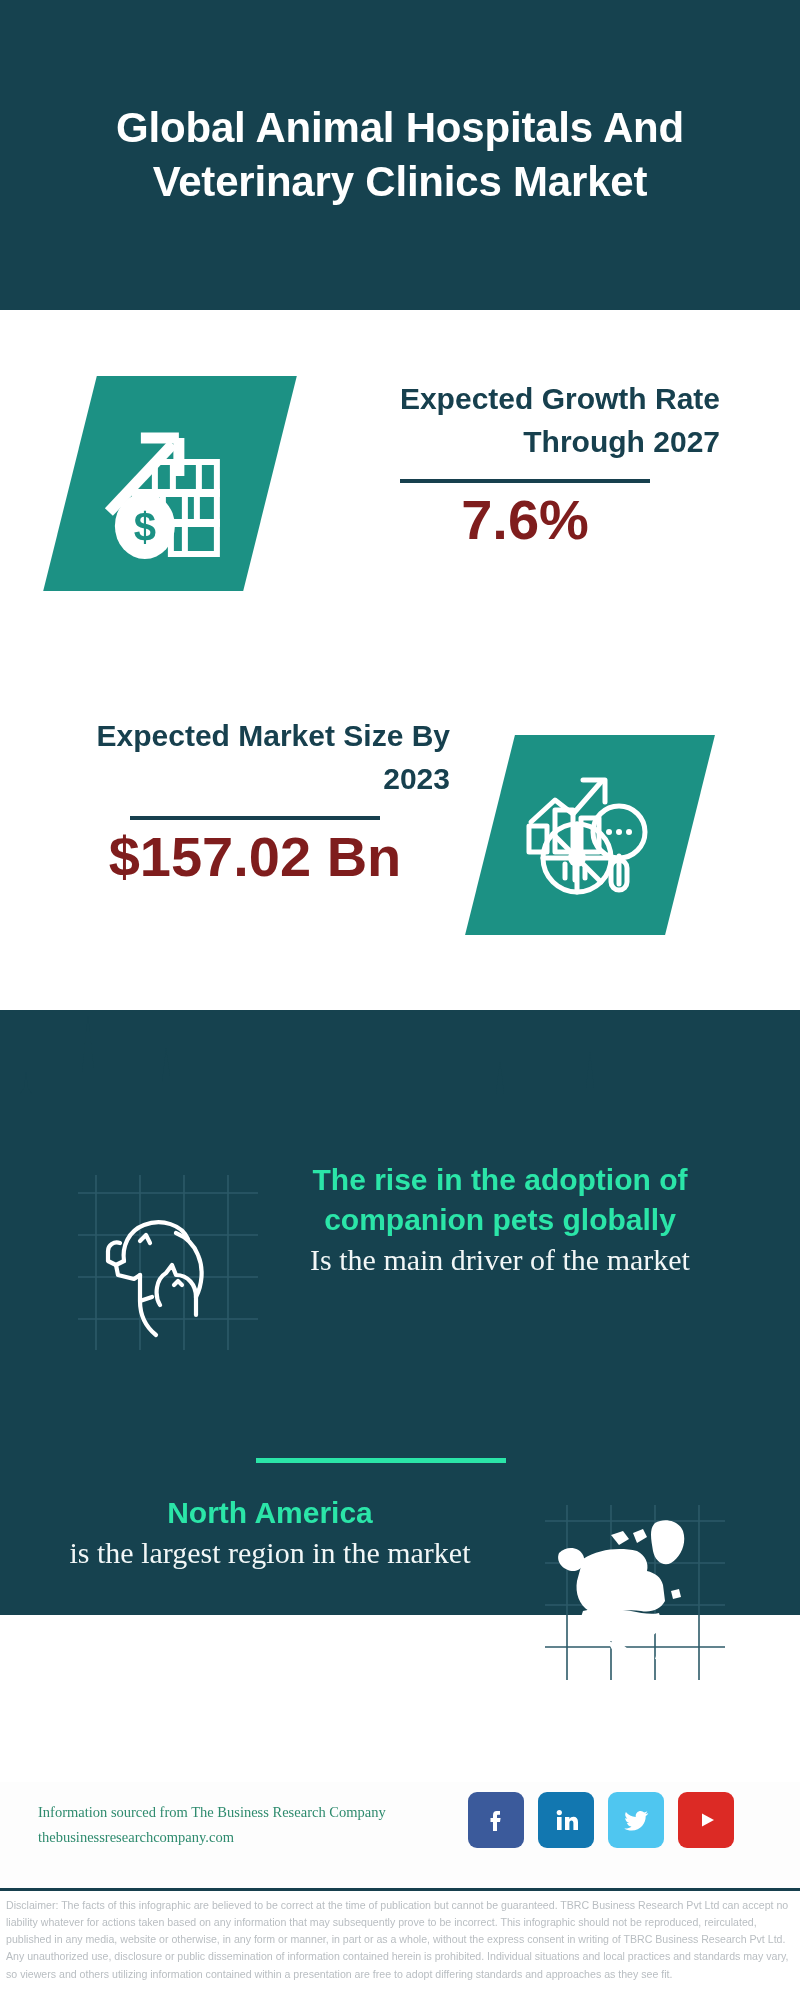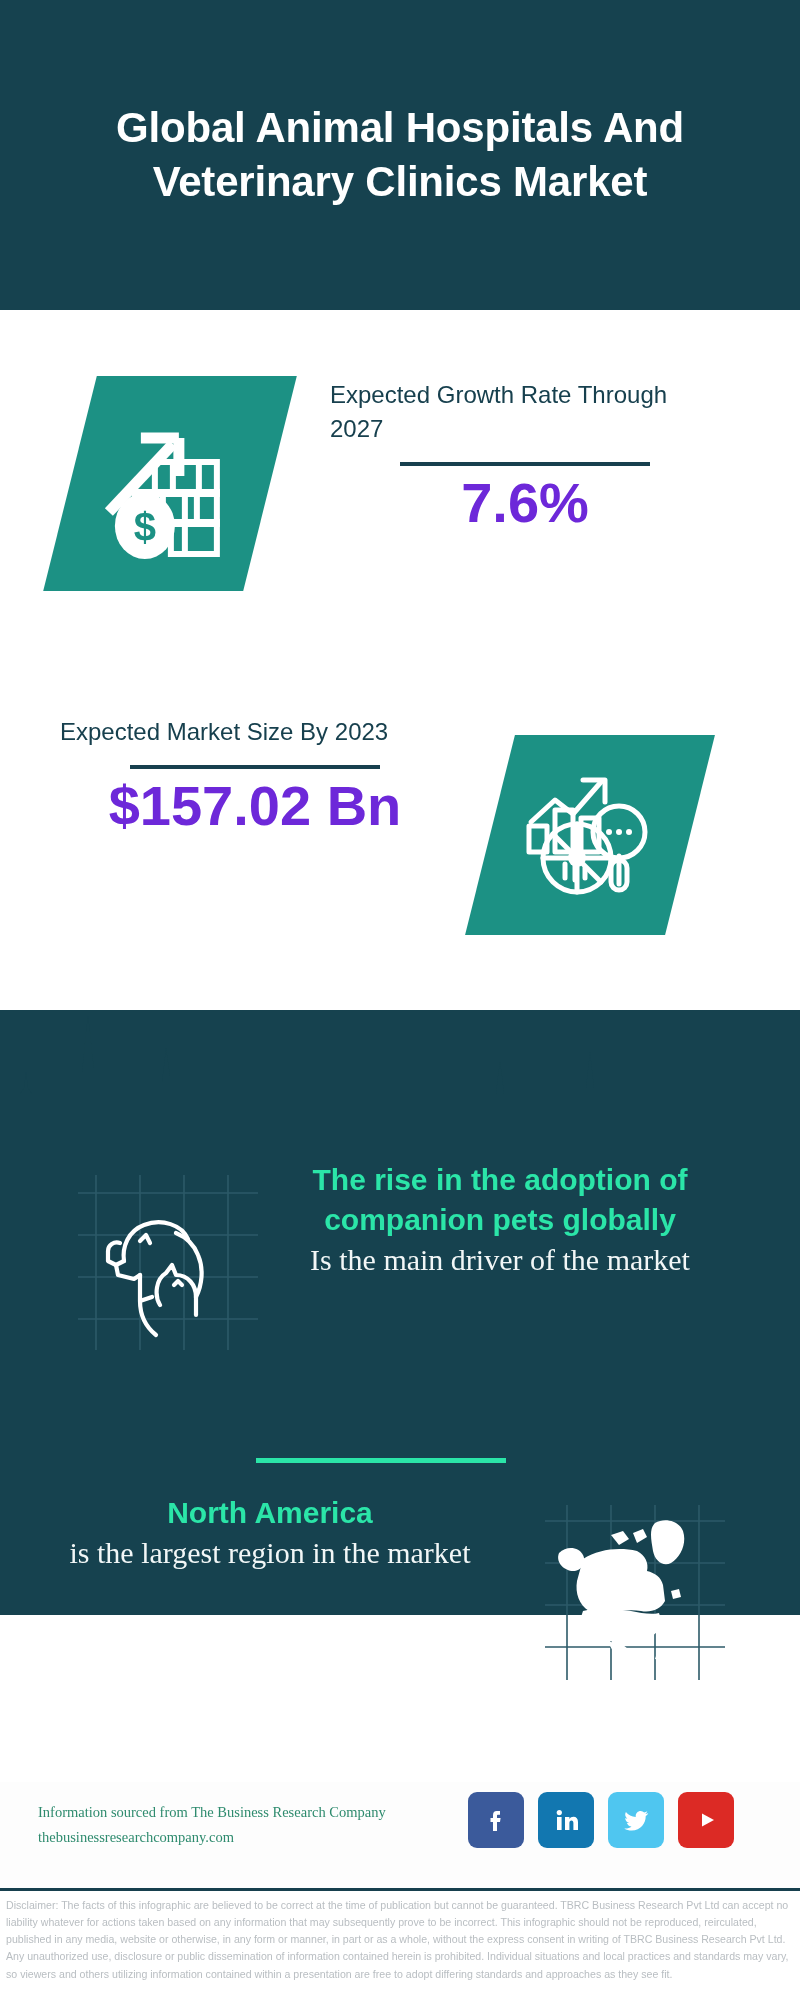--- a/index.html
+++ b/index.html
@@ -39,30 +39,30 @@
     position:absolute;
     background:#1C9184;
     transform:skewX(-14deg);
     display:flex;align-items:center;justify-content:center;
   }
   .para > svg{transform:skewX(14deg);}
 
   .stat-block{position:absolute;}
   .stat-label{
     color:#17404E;
-    font-weight:normal;
-    font-size:24px;
+    font-weight:bold;
+    font-size:30px;
     line-height:1.42;
-    text-align:left;
+    text-align:right;
   }
   .stat-rule{
     height:4px;background:#17404E;margin:16px auto 6px auto;
   }
   .stat-value{
-    color:#6d28d9;
+    color:#7f1d1d;
     font-weight:bold;
     font-size:56px;
     text-align:center;
     line-height:1.1;
   }
 
   
   .dark-zone{
     position:absolute;left:0;top:1010px;width:800px;height:605px;
     background:#16424F;

